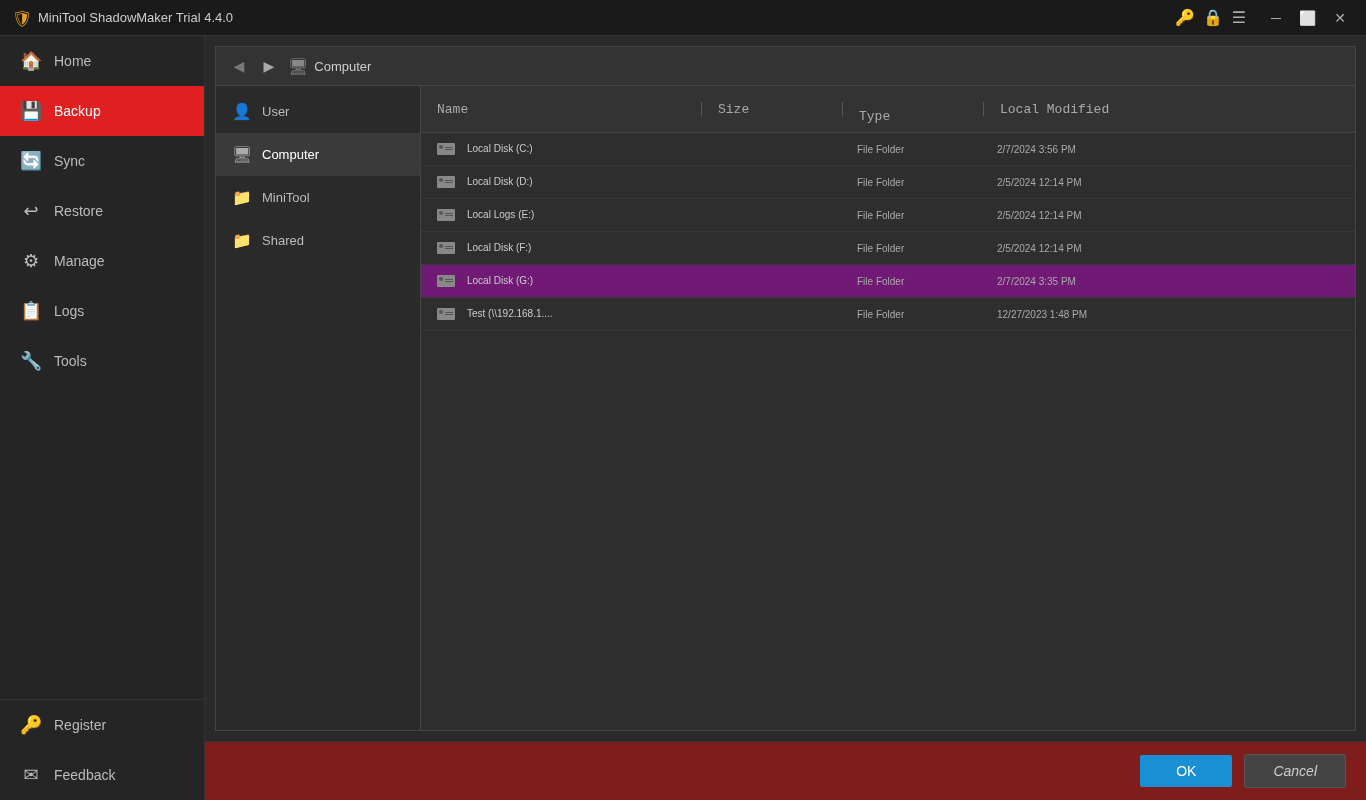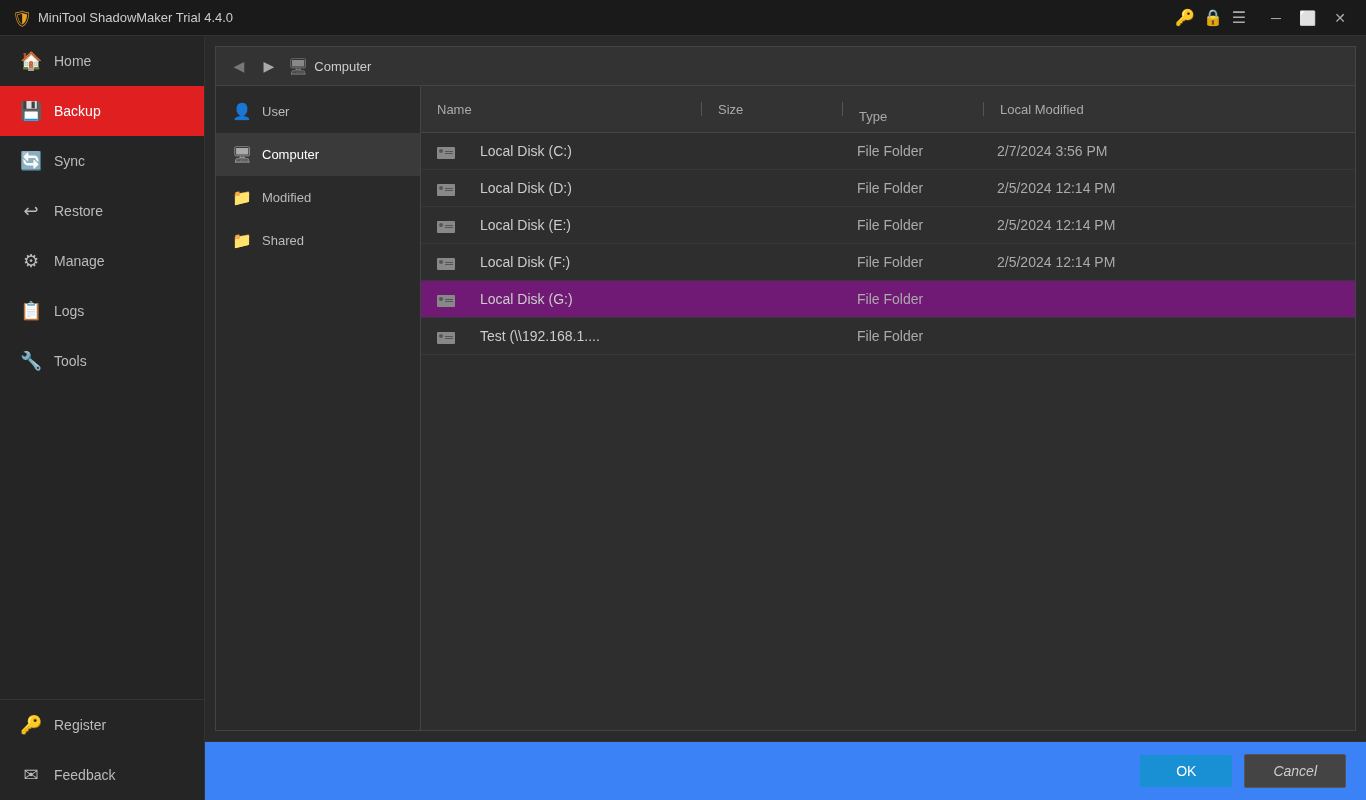--- a/index.html
+++ b/index.html
@@ -170,20 +170,21 @@
       align-items: center;
       background: #333;
       border-bottom: 1px solid #444;
       padding: 8px 0;
     }
     .col-header {
       font-size: 13px;
       color: #aaa;
       font-weight: normal;
       padding: 0 16px;
+      font-family: Liberation Mono, monospace;
     }
     .col-name { width: 280px; }
     .col-size { width: 140px; }
     .col-type { width: 140px; margin-top: 15px; }
     .col-date { flex: 1; }
     .col-divider {
       width: 1px;
       height: 14px;
       background: #555;
     }
@@ -195,26 +196,26 @@
     }
     .file-row {
       display: flex;
       align-items: center;
       padding: 10px 0;
       border-bottom: 1px solid #383838;
       cursor: pointer;
     }
     .file-row.selected { background: #701a75; }
     .file-cell {
-      font-size: 14px;
+      font-size: 10px;
       color: #ccc;
       padding: 0 16px;
       display: flex;
-      align-items: flex-end;
-      gap: 25px;
+      align-items: flex-start;
+      gap: 12px;
     }
     .file-cell.cell-name { width: 280px; }
     .file-cell.cell-size { width: 140px; }
     .file-cell.cell-type { width: 140px; color: #aaa; }
     .file-cell.cell-date { flex: 1; color: #aaa; }
     .disk-icon {
       display: inline-block;
       width: 18px; height: 12px;
       background: #888;
       border-radius: 1px;
@@ -238,21 +239,21 @@
       box-shadow: 0 2px 0 #555;
     }
 
     
     #action-bar {
       display: flex;
       align-items: center;
       justify-content: flex-end;
       padding: 12px 20px;
       gap: 12px;
-      background: #3b82f6;
+      background: #7f1d1d;
       border-top: 1px solid #333;
     }
     .btn-ok {
       background: #1a90d4;
       color: #fff;
       border: none;
       padding: 8px 36px;
       font-size: 14px;
       cursor: pointer;
       border-radius: 2px;
@@ -353,21 +354,21 @@
           <div class="tree-item">
             <span class="tree-icon">👤</span>
             <span>User</span>
           </div>
           <div class="tree-item active">
             <span class="tree-icon">🖥</span>
             <span>Computer</span>
           </div>
           <div class="tree-item">
             <span class="tree-icon">📁</span>
-            <span>Modified</span>
+            <span>MiniTool</span>
           </div>
           <div class="tree-item">
             <span class="tree-icon">📁</span>
             <span>Shared</span>
           </div>
         </div>
 
         <div id="file-panel">
 
           <div id="col-headers">
@@ -396,21 +397,21 @@
         <span class="disk-icon"></span>
         <span>Local Disk (D:)</span>
       </div>
       <div class="file-cell cell-size"></div>
       <div class="file-cell cell-type">File Folder</div>
       <div class="file-cell cell-date">2/5/2024 12:14 PM</div>
     </div>
               <div class="file-row">
       <div class="file-cell cell-name">
         <span class="disk-icon"></span>
-        <span>Local Disk (E:)</span>
+        <span>Local Logs (E:)</span>
       </div>
       <div class="file-cell cell-size"></div>
       <div class="file-cell cell-type">File Folder</div>
       <div class="file-cell cell-date">2/5/2024 12:14 PM</div>
     </div>
               <div class="file-row">
       <div class="file-cell cell-name">
         <span class="disk-icon"></span>
         <span>Local Disk (F:)</span>
       </div>
@@ -418,28 +419,30 @@
       <div class="file-cell cell-type">File Folder</div>
       <div class="file-cell cell-date">2/5/2024 12:14 PM</div>
     </div>
               <div class="file-row selected">
       <div class="file-cell cell-name">
         <span class="disk-icon"></span>
         <span>Local Disk (G:)</span>
       </div>
       <div class="file-cell cell-size"></div>
       <div class="file-cell cell-type">File Folder</div>
+      <div class="file-cell cell-date">2/7/2024 3:35 PM</div>
     </div>
               <div class="file-row">
       <div class="file-cell cell-name">
         <span class="disk-icon"></span>
         <span>Test (\\192.168.1....</span>
       </div>
       <div class="file-cell cell-size"></div>
       <div class="file-cell cell-type">File Folder</div>
+      <div class="file-cell cell-date">12/27/2023 1:48 PM</div>
     </div>
             </div>
 
         </div>
       </div>
     </div>
 
     <div id="action-bar">
       <button class="btn-ok">OK</button>
       <button class="btn-cancel">Cancel</button>

